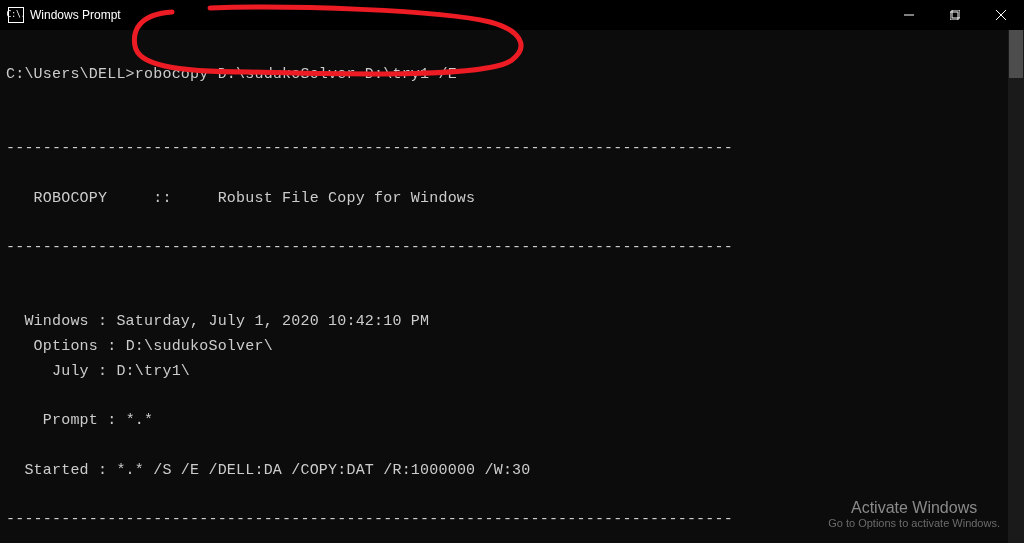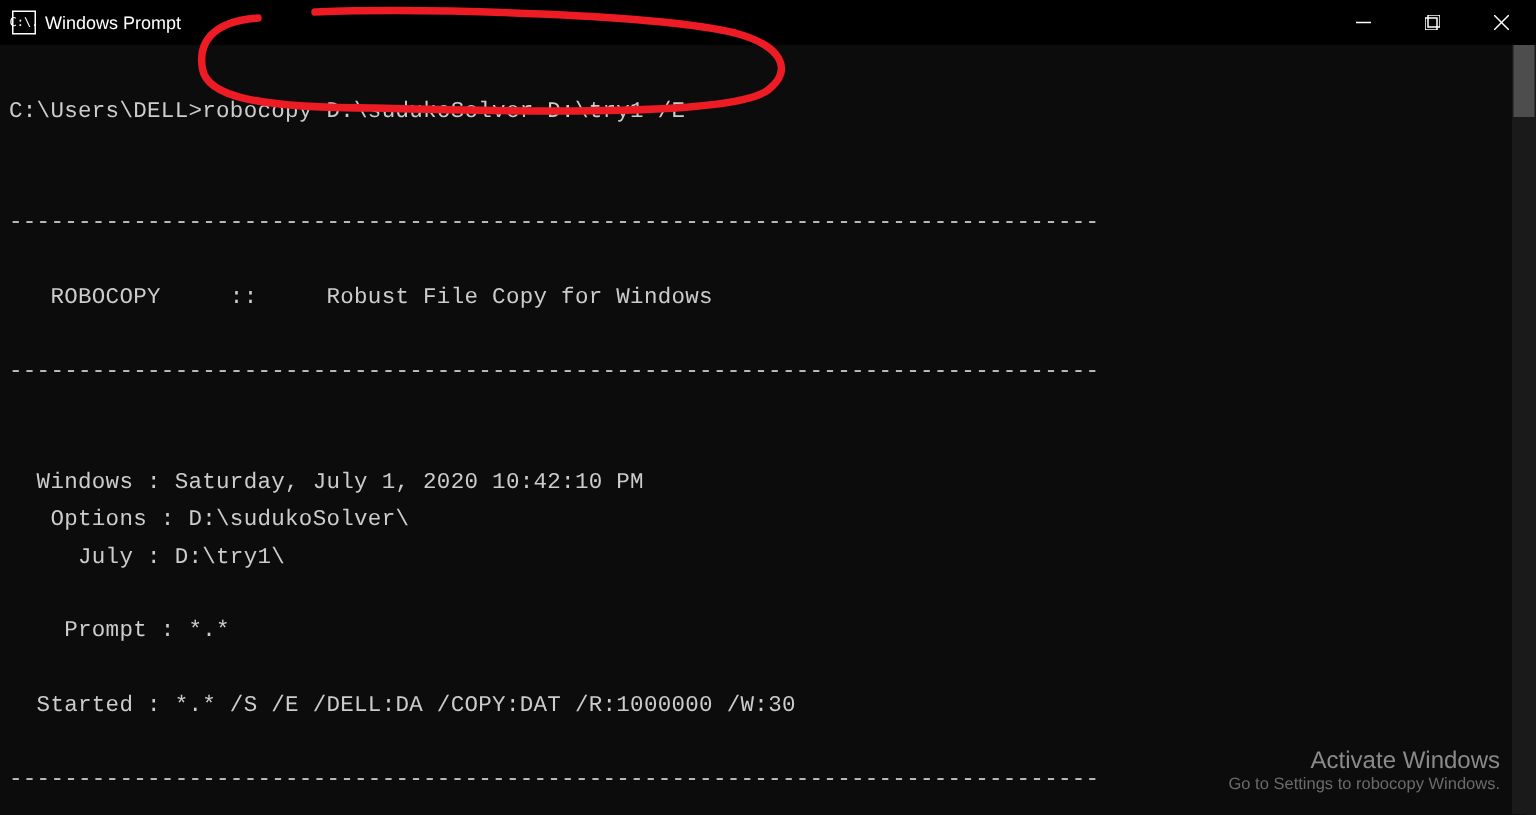--- a/index.html
+++ b/index.html
@@ -77,21 +77,21 @@
     left: 1px;
     width: 14px;
     top: 0;
     height: 48px;
     background: #4d4d4d;
   }
   .watermark {
     position: absolute;
     right: 24px;
     bottom: 14px;
-    text-align: right;
+    text-align: center;
     font-family: "Segoe UI", sans-serif;
     color: #6b6b6b;
     pointer-events: none;
   }
   .watermark .wm-title { font-size: 16px; color: #8a8a8a; }
   .watermark .wm-sub { font-size: 11px; }
 </style>
 </head>
 <body>
 
@@ -154,14 +154,14 @@
            C 400 44, 390 28, 360 20
            C 310 8, 160 3, 80 6" fill="none" stroke="#ed1c24" stroke-width="5" stroke-linecap="round" stroke-linejoin="round"></path>
 </svg>
 
 <div class="scrollbar-track">
   <div class="scrollbar-thumb"></div>
 </div>
 
 <div class="watermark">
   <div class="wm-title">Activate Windows</div>
-  <div class="wm-sub">Go to Settings to robocopy Windows.</div>
+  <div class="wm-sub">Go to Options to activate Windows.</div>
 </div>
 
 </body></html>

